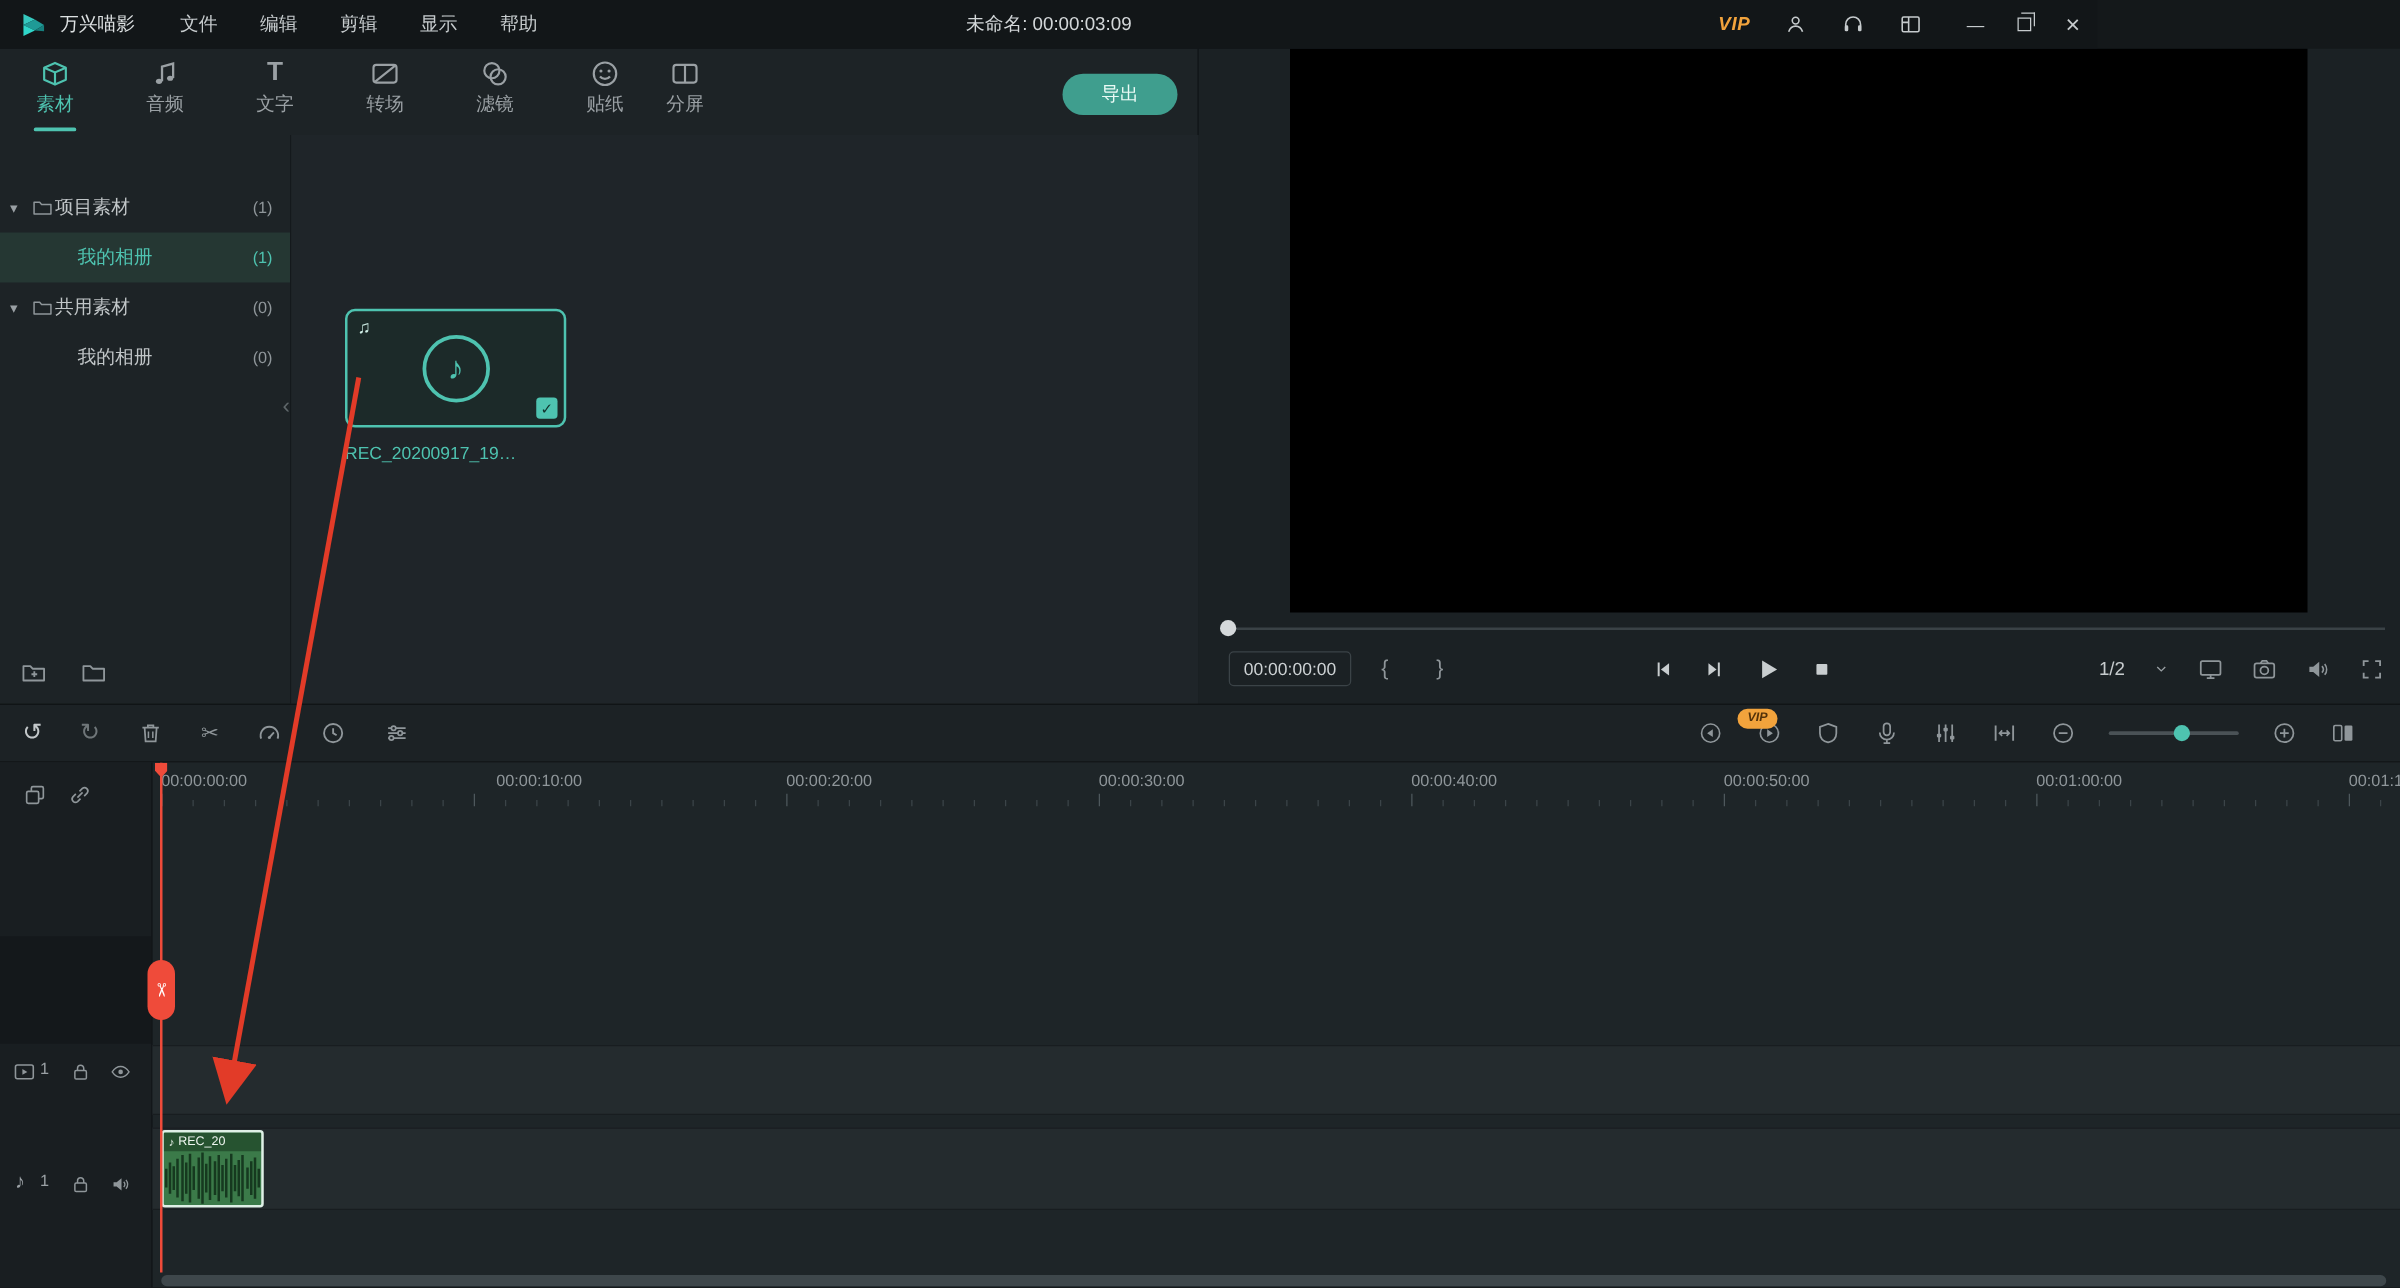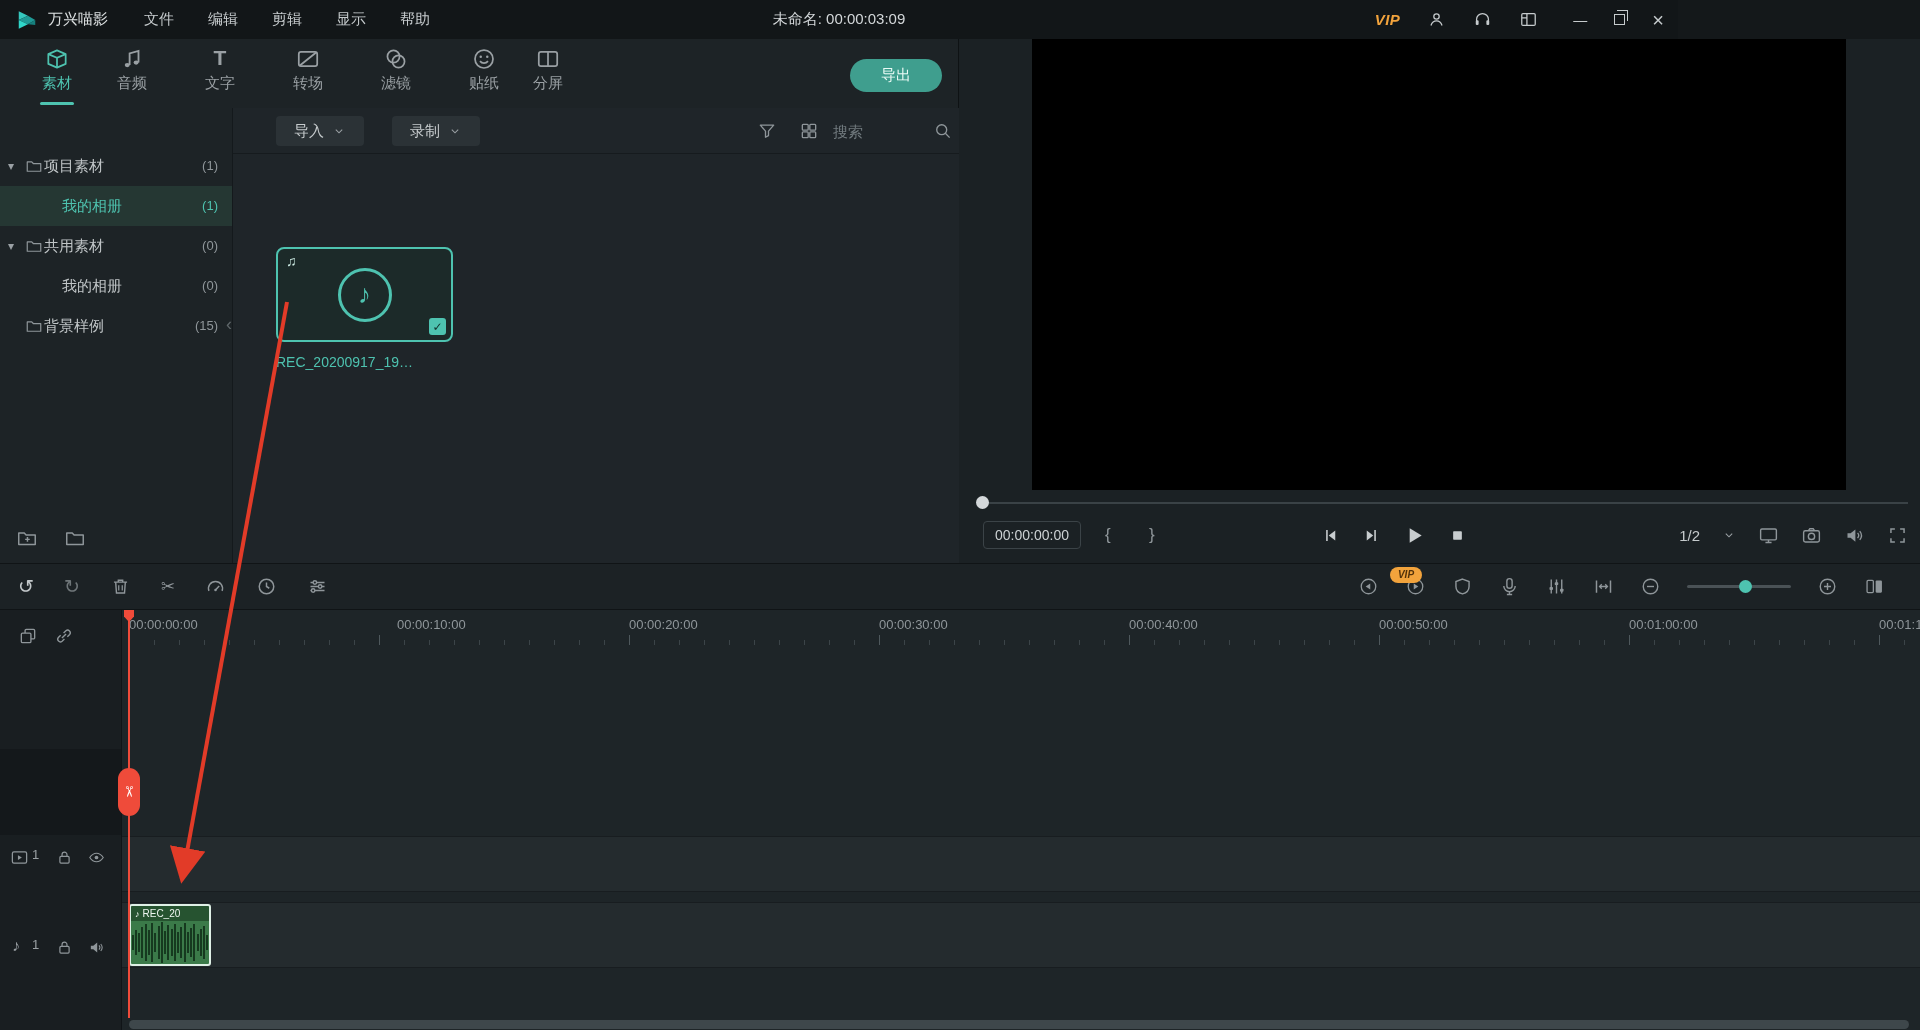--- a/index.html
+++ b/index.html
@@ -296,21 +296,21 @@
           <use href="#i-layout"></use>
         </svg>
       <span style="font-size:14px;color:#c6cbcd;margin-left:8px">—</span>
       <span class="restore"></span>
       <span style="font-size:20px;color:#c6cbcd;line-height:1">×</span>
     </div>
   </header>
 
   <section class="left-panel">
     <div style="position:absolute;left:0;top:0;width:100%;height:66px">
-      <div class="tab active" style="left:13px">
+      <div class="tab active" style="left:0">
         <svg class="ic t-ic">
             <use href="#i-box"></use>
           </svg>
         <div class="tlabel">素材</div>
         <div class="tab-underline"></div>
       </div>
       <div class="tab" style="left:88px">
         <svg class="ic t-ic">
             <use href="#i-note"></use>
           </svg>
@@ -365,63 +365,32 @@
         <svg class="ic tfolder">
             <use href="#i-folder"></use>
           </svg>
         <span class="tlab">共用素材</span>
         <span class="tcount">(0)</span>
       </div>
       <div class="trow">
         <span class="tlab ind">我的相册</span>
         <span class="tcount">(0)</span>
       </div>
-      <div class="trow">
-        <svg class="ic tfolder">
-            <use href="#i-folder"></use>
-          </svg>
-        <span class="tlab">背景样例</span>
-        <span class="tcount">(15)</span>
-      </div>
       <div class="tree-bottom" style="position:absolute;left:0;bottom:14px;width:233px;height:24px">
         <svg class="ic" style="position:absolute;left:16px;width:22px;height:22px">
             <use href="#i-folder-plus"></use>
           </svg>
         <svg class="ic" style="position:absolute;left:64px;width:22px;height:22px">
             <use href="#i-folder"></use>
           </svg>
       </div>
     </div>
     <span class="collapse-handle">‹</span>
 
     <div class="content">
-      <div class="ctoolbar">
-        <div class="cbtn" style="left:43px">
-          <span>导入</span>
-          <svg class="ic chev">
-              <use href="#i-chev-down"></use>
-            </svg>
-        </div>
-        <div class="cbtn" style="left:159px">
-          <span>录制</span>
-          <svg class="ic chev">
-              <use href="#i-chev-down"></use>
-            </svg>
-        </div>
-        <svg class="ic" style="position:absolute;left:524px;top:13px;width:20px;height:20px">
-            <use href="#i-funnel"></use>
-          </svg>
-        <svg class="ic" style="position:absolute;left:566px;top:13px;width:20px;height:20px">
-            <use href="#i-grid4"></use>
-          </svg>
-        <input class="searchbox" placeholder="搜索" style="">
-        <svg class="ic" style="position:absolute;left:700px;top:13px;width:19px;height:19px">
-            <use href="#i-search"></use>
-          </svg>
-      </div>
       <div class="media-item">
         <span class="mi-note">♫</span>
         <div class="mi-circle">
             <span>♪</span>
           </div>
         <div class="mi-check">
             <span>✓</span>
           </div>
       </div>
       <div class="mi-name">REC_20200917_19…</div>

